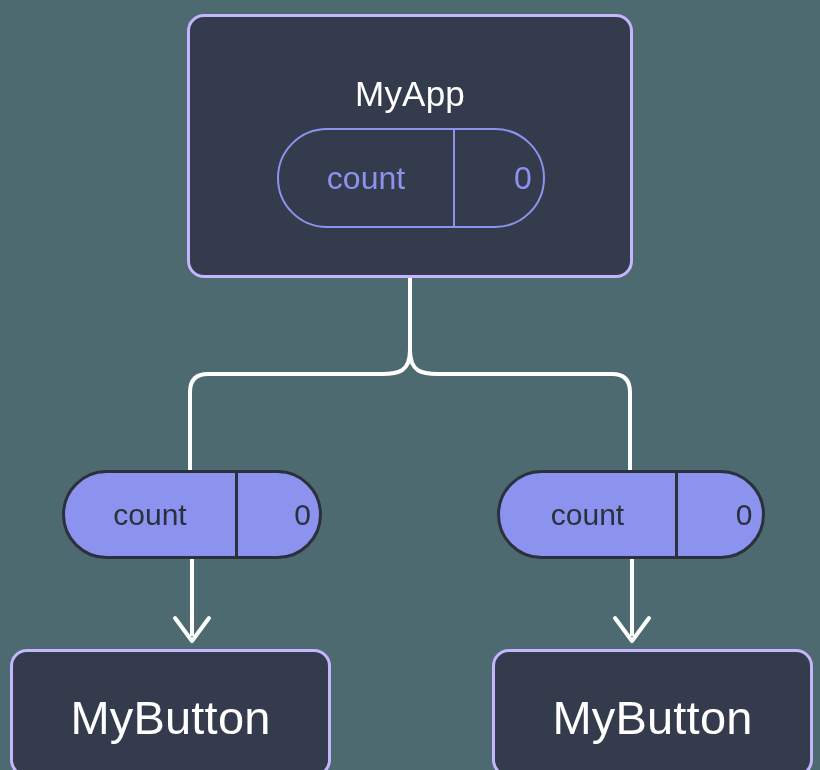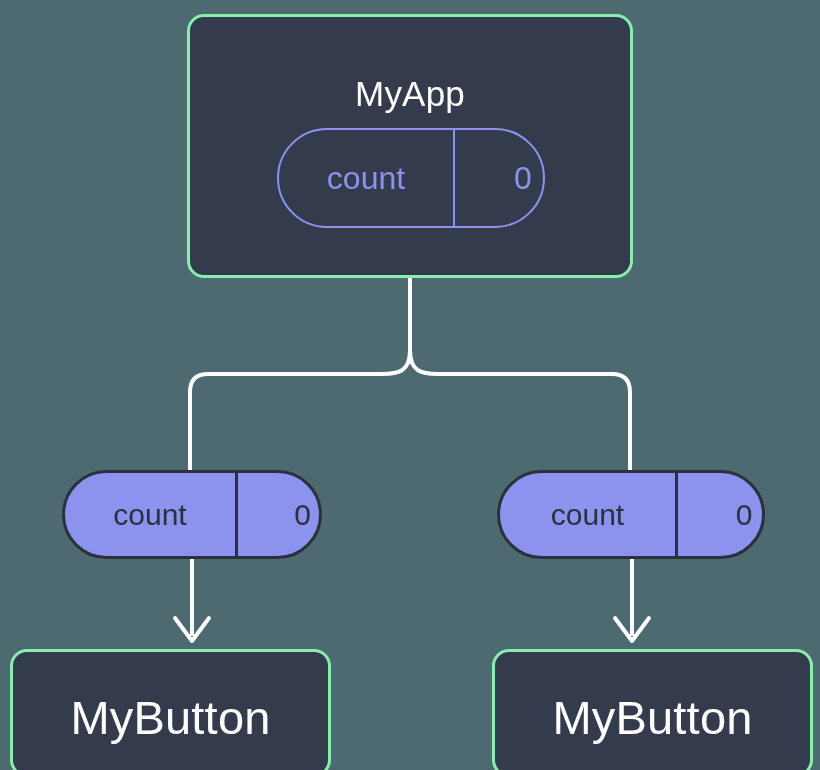--- a/index.html
+++ b/index.html
@@ -22,21 +22,21 @@
     width: 820px;
     height: 770px;
     pointer-events: none;
   }
 
   
   .node-box {
     position: absolute;
     box-sizing: border-box;
     background: #343b4c;
-    border: 3px solid #86efac;
+    border: 3px solid #c4b5fd;
     border-radius: 17px;
   }
   .node-title {
     position: absolute;
     left: 0;
     right: 0;
     text-align: center;
     color: #ffffff;
     font-weight: 400;
     letter-spacing: 0.2px;

